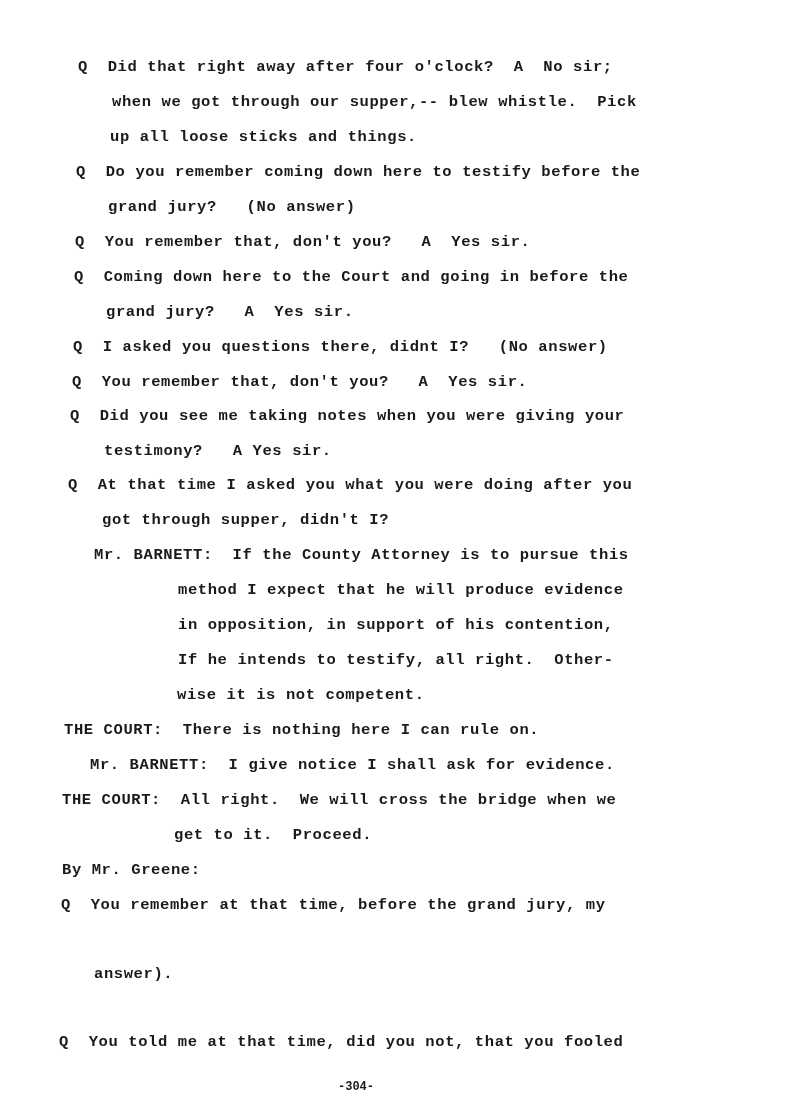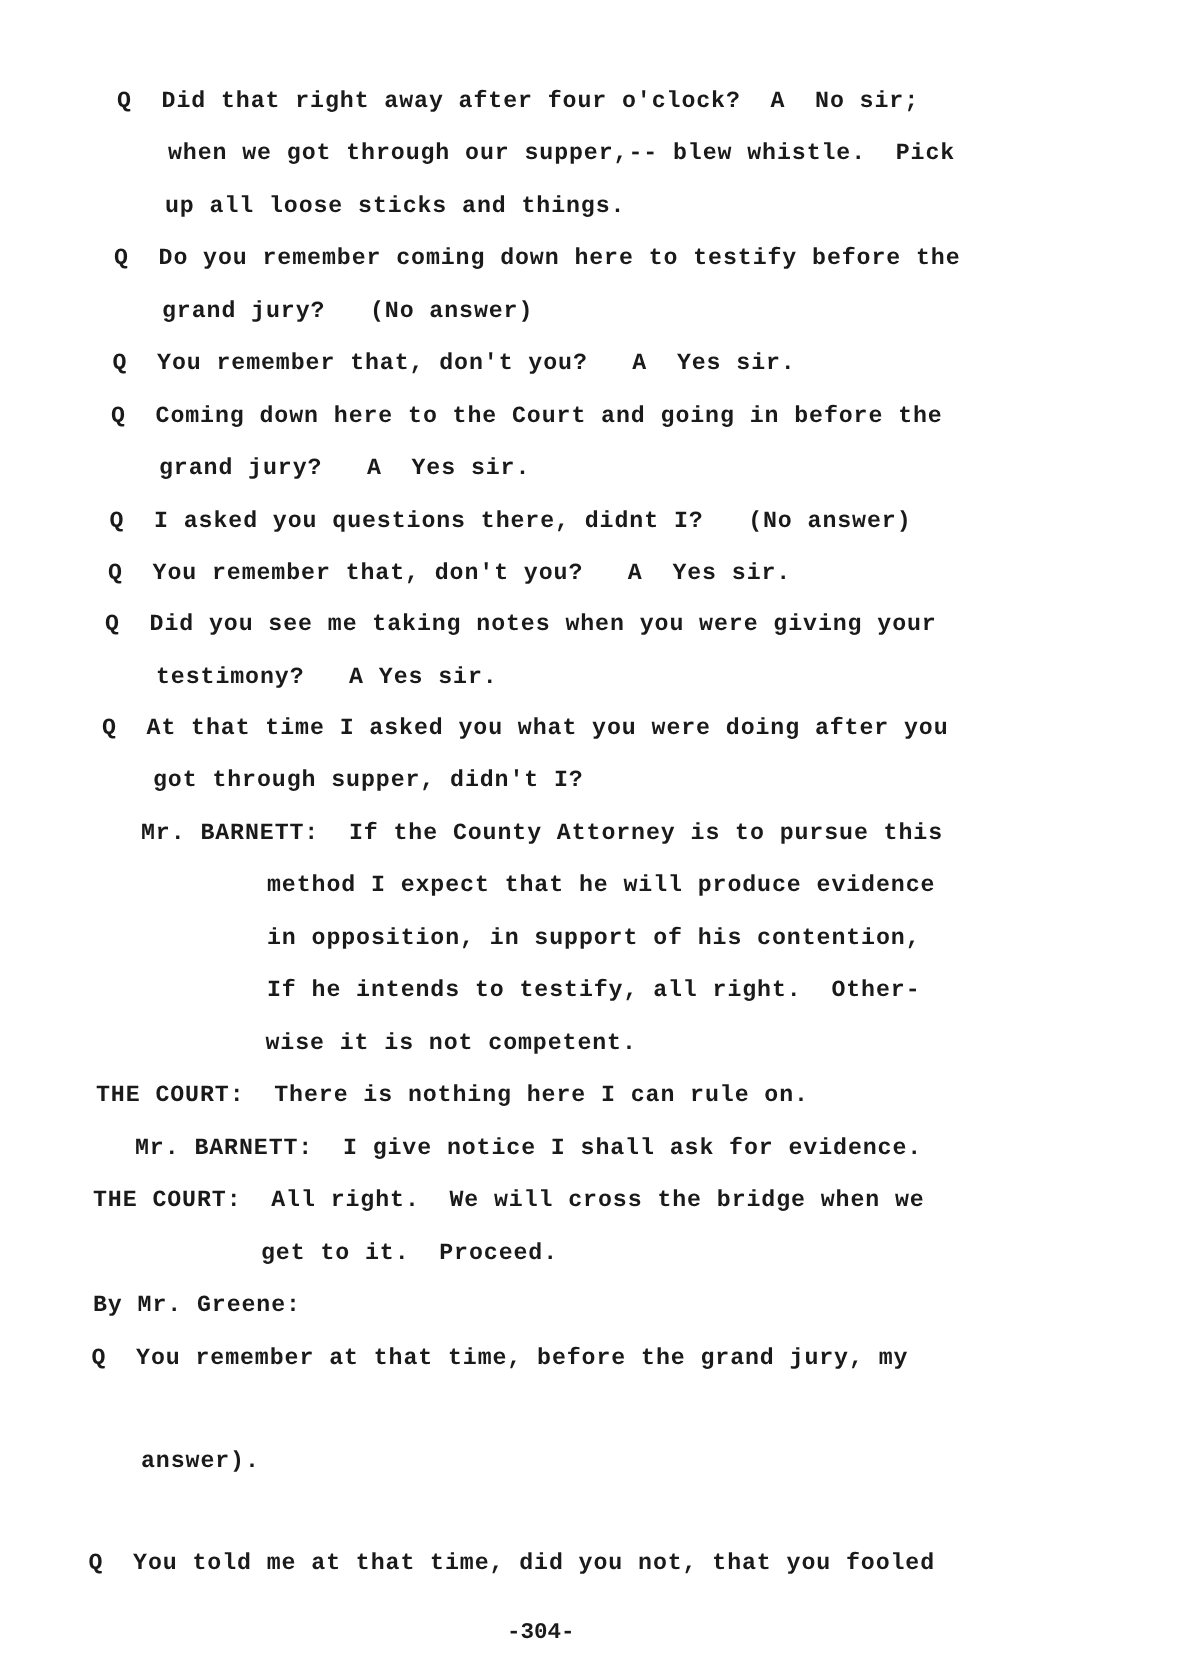--- a/index.html
+++ b/index.html
@@ -25,21 +25,21 @@
       white-space: pre;
       font-size: 15.5px;
       font-weight: bold;
       letter-spacing: 0.6px;
       line-height: 20px;
     }
     .page-number {
       position: absolute;
       left: 338px;
       top: 1080px;
-      font-size: 15px;
+      font-size: 12px;
       font-weight: bold;
       white-space: pre;
     }
   </style>
 </head>
 <body>
 
 <div class="page">
   <div class="ln" style="left:78px;top:57px;">Q  Did that right away after four o'clock?  A  No sir;</div>
   <div class="ln" style="left:112px;top:92px;">when we got through our supper,-- blew whistle.  Pick</div>

